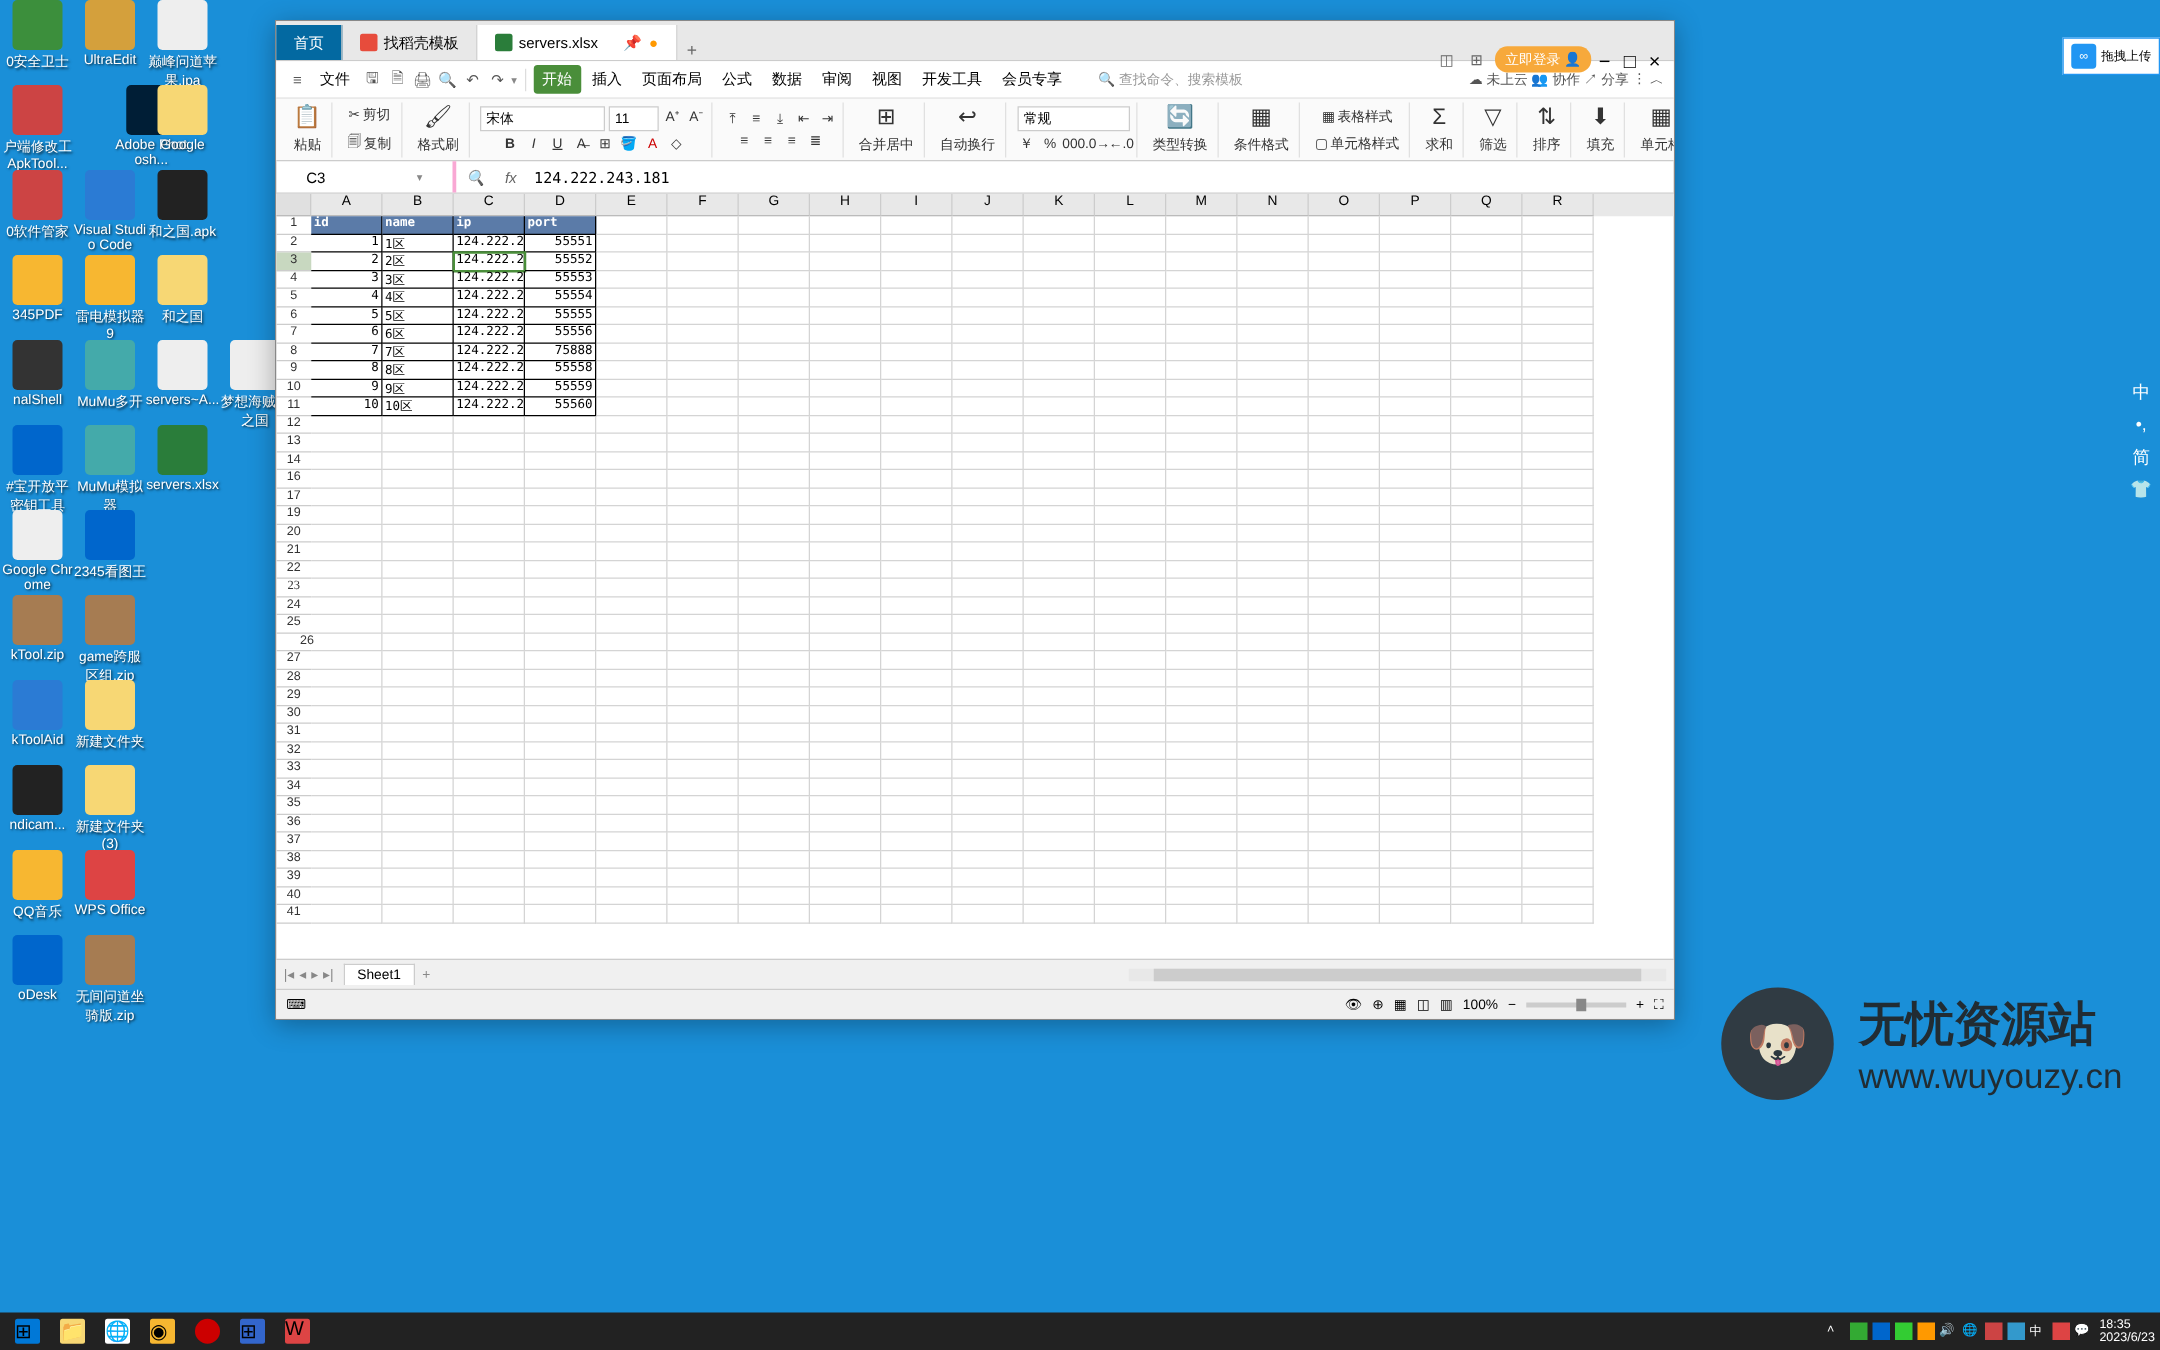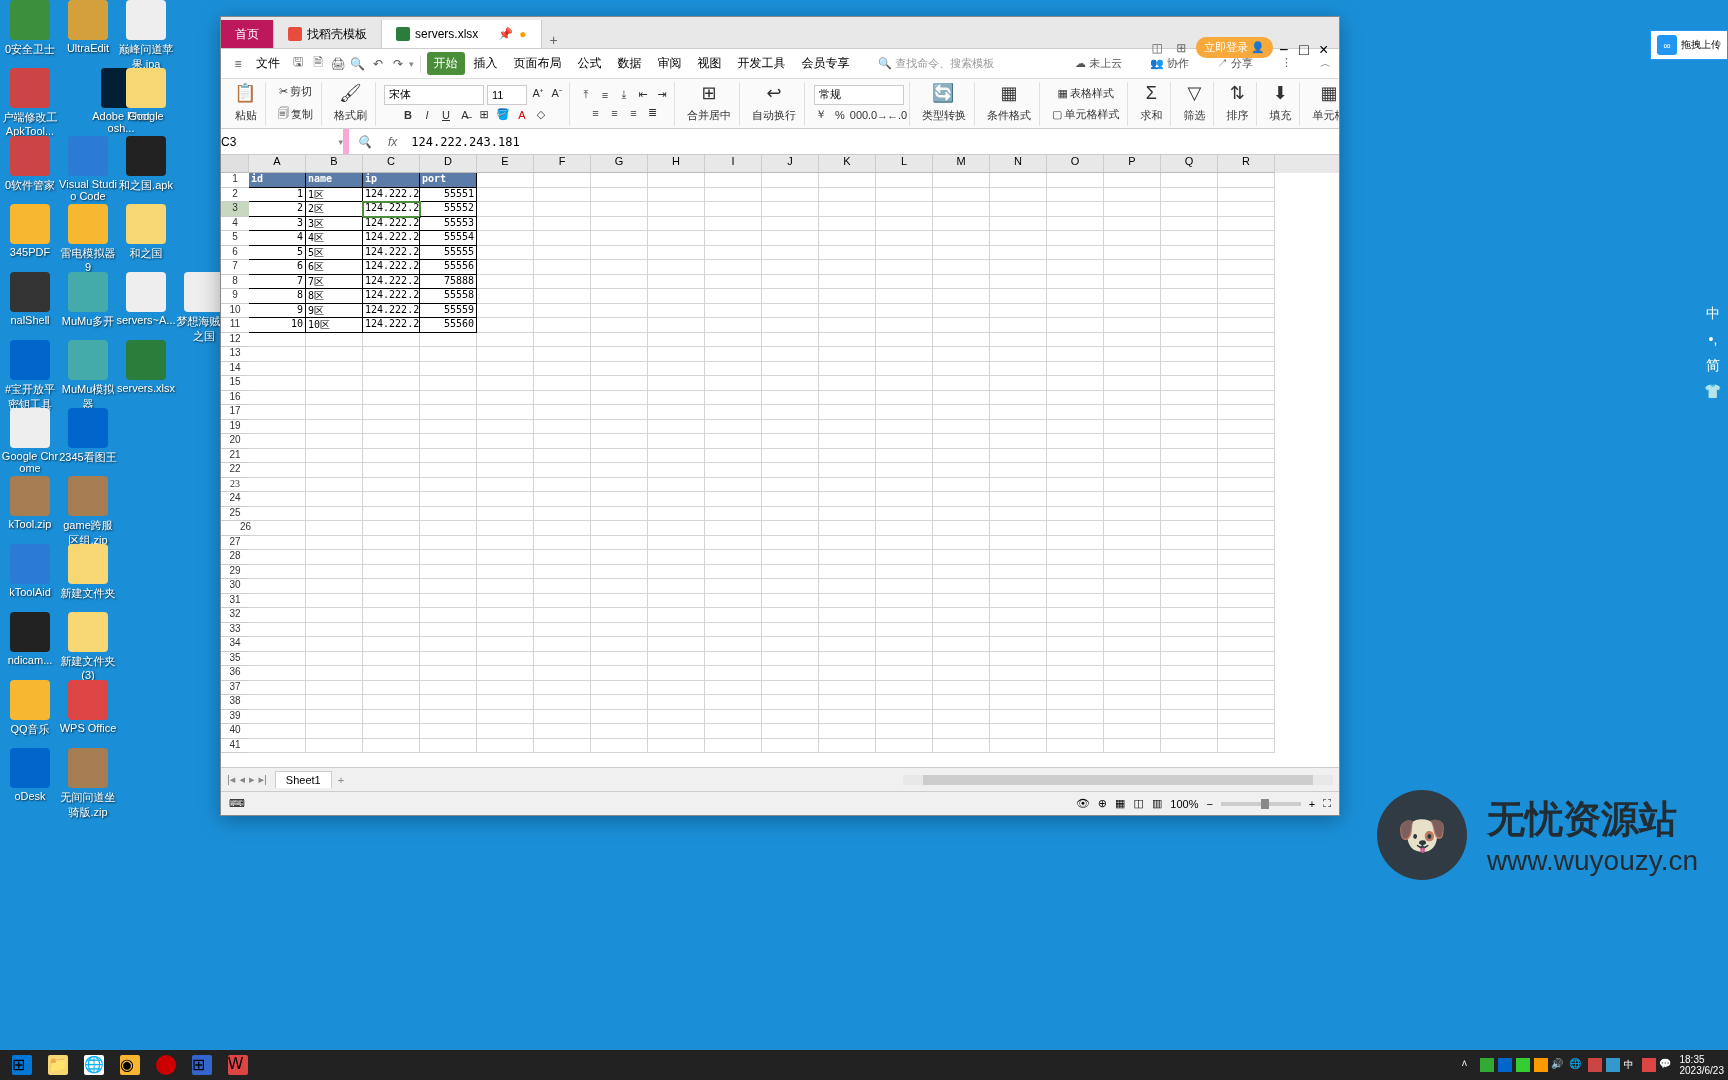--- a/index.html
+++ b/index.html
@@ -8,48 +8,48 @@
 
 .desktop { position:absolute; left:0; top:0; width:220px; height:830px; }
 .desktop-icon { position:absolute; width:60px; text-align:center; cursor:pointer; }
 .desktop-icon .icon-img { width:40px; height:40px; margin:0 auto; border-radius:4px; display:flex; align-items:center; justify-content:center; font-size:20px; }
 .desktop-icon .icon-lbl { color:#fff; font-size:11px; margin-top:2px; text-shadow:1px 1px 2px rgba(0,0,0,0.8); word-break:break-all; }
 
 
 .wps { position:absolute; left:220px; top:16px; width:1120px; height:800px; background:#fff; border:1px solid #888; box-shadow:0 4px 20px rgba(0,0,0,0.3); display:flex; flex-direction:column; }
 .tabs { height:32px; background:#e8e8e8; display:flex; align-items:flex-end; border-bottom:1px solid #ccc; }
 .tab { height:28px; padding:0 14px; display:flex; align-items:center; font-size:12px; border-right:1px solid #ccc; cursor:pointer; }
-.tab.home { background:#be185d; color:#fff; }
+.tab.home { background:#0369a1; color:#fff; }
 .tab .tab-ico { width:14px; height:14px; margin-right:5px; border-radius:2px; }
 .tab.active { background:#fff; }
 .tab-add { width:24px; text-align:center; font-size:14px; color:#666; cursor:pointer; }
 .tabs-right { position:absolute; right:6px; top:20px; display:flex; gap:6px; align-items:center; }
 .login-btn { background:#f7a93b; color:#fff; font-size:11px; padding:3px 8px; border-radius:10px; }
 .grid-ico,.pane-ico { width:18px; height:18px; display:flex; align-items:center; justify-content:center; font-size:12px; color:#666; }
 .winctrl { width:14px; height:14px; }
 
 .menubar { height:30px; display:flex; align-items:center; padding:0 8px; font-size:12px; border-bottom:1px solid #ddd; background:#fff; gap:2px; }
 .menubar .mi { padding:3px 7px; cursor:pointer; }
 .menubar .mi.active { background:#4a8e3a; color:#fff; border-radius:3px; }
 .menubar .sep { width:1px; height:18px; background:#ddd; margin:0 4px; }
 .menubar .ico { width:18px; height:18px; display:inline-flex; align-items:center; justify-content:center; color:#555; }
 .search-box { margin-left:20px; color:#999; font-size:11px; }
-.menubar-right { margin-left:auto; display:flex; gap:28px; font-size:11px; color:#555; }
+.menubar-right { margin-left:auto; display:flex; gap:3px; font-size:11px; color:#555; }
 
 .ribbon { height:50px; border-bottom:1px solid #ccc; display:flex; align-items:center; padding:0 6px; font-size:11px; color:#333; gap:4px; background:#fafafa; overflow:hidden; }
 .rb-grp { display:flex; flex-direction:column; align-items:center; gap:2px; padding:0 4px; border-right:1px solid #e0e0e0; height:44px; justify-content:center; }
 .rb-btn { padding:2px 4px; cursor:pointer; white-space:nowrap; display:flex; align-items:center; gap:2px; }
 .rb-big { font-size:18px; }
 .font-sel { width:100px; height:20px; border:1px solid #ccc; font-size:11px; padding:0 4px; }
 .size-sel { width:40px; height:20px; border:1px solid #ccc; font-size:11px; padding:0 4px; }
 .rb-row { display:flex; gap:3px; }
 .rb-ico { width:16px; height:16px; display:inline-flex; align-items:center; justify-content:center; border:1px solid transparent; }
 
 .formula-bar { height:26px; display:flex; align-items:center; border-bottom:1px solid #ccc; font-size:12px; }
-.cell-ref { width:128px; border-right:6px solid #f9a8d4; padding:0 0; height:100%; display:flex; align-items:center; justify-content:center; }
+.cell-ref { width:144px; border-right:3px solid #f9a8d4; padding:0 24px; height:100%; display:flex; align-items:center; justify-content:center; }
 .fx-ico { padding:0 8px; color:#666; font-style:italic; }
 .formula-input { flex:1; padding:0 6px; font-family:monospace; }
 
 .sheet-area { flex:1; overflow:hidden; position:relative; display:flex; }
 .row-hdr { height:14.5px; font-size:10px; text-align:center; border-bottom:1px solid #ccc; color:#333; }
 .row-hdr.sel { background:#c8d8c0; }
 .grid-main { flex:1; overflow:hidden; }
 .col-hdrs { height:18px; display:flex; background:#e8e8e8; }
 .col-hdr { width:57px; font-size:11px; text-align:center; border-right:1px solid #ccc; border-bottom:1px solid #bbb; }
 .col-hdr.first { width:28px; background:#e0e0e0; }
@@ -713,41 +713,20 @@
             <div class="cell"></div>
             <div class="cell"></div>
             <div class="cell"></div>
             <div class="cell"></div>
             <div class="cell"></div>
             <div class="cell"></div>
             <div class="cell"></div>
             <div class="cell"></div>
           </div>
           <div class="row">
-            <div class="row-hdr" style="width: 28px;">15</div>
-            <div class="cell"></div>
-            <div class="cell"></div>
-            <div class="cell"></div>
-            <div class="cell"></div>
-            <div class="cell"></div>
-            <div class="cell"></div>
-            <div class="cell"></div>
-            <div class="cell"></div>
-            <div class="cell"></div>
-            <div class="cell"></div>
-            <div class="cell"></div>
-            <div class="cell"></div>
-            <div class="cell"></div>
-            <div class="cell"></div>
-            <div class="cell"></div>
-            <div class="cell"></div>
-            <div class="cell"></div>
-            <div class="cell"></div>
-          </div>
-          <div class="row">
             <div class="row-hdr" style="width: 28px;">16</div>
             <div class="cell"></div>
             <div class="cell"></div>
             <div class="cell"></div>
             <div class="cell"></div>
             <div class="cell"></div>
             <div class="cell"></div>
             <div class="cell"></div>
             <div class="cell"></div>
             <div class="cell"></div>

